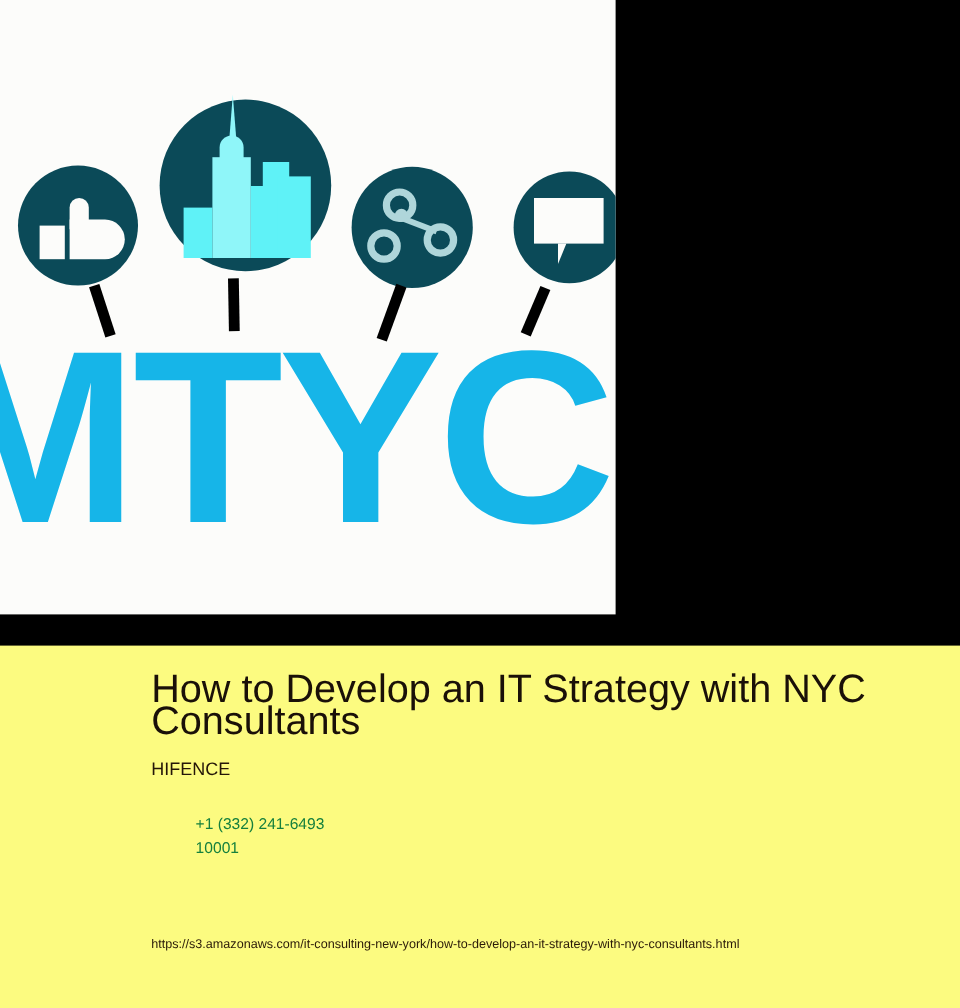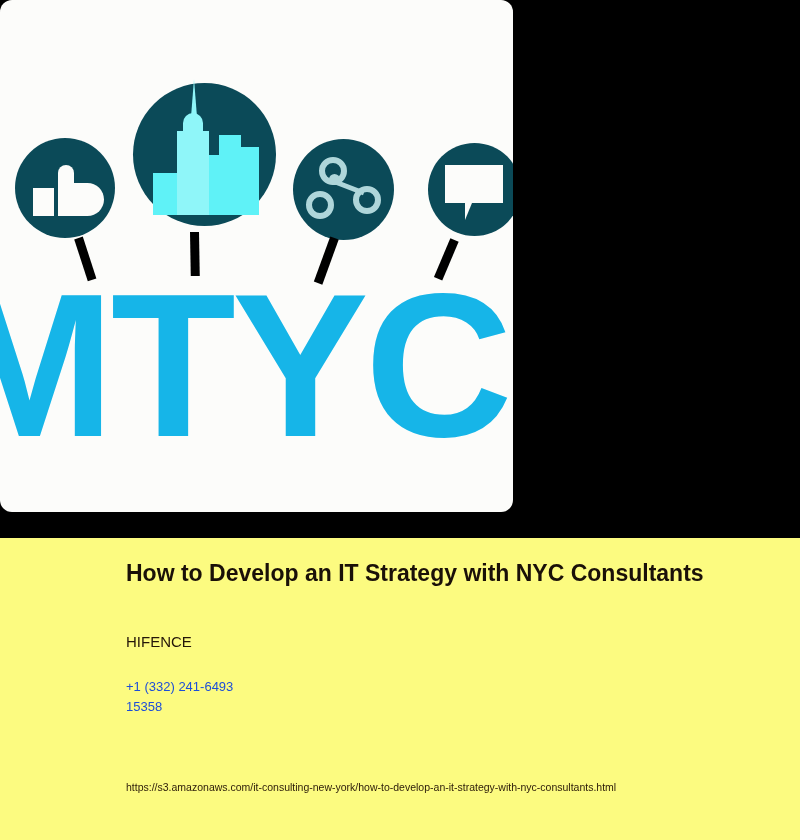--- a/index.html
+++ b/index.html
@@ -33,21 +33,20 @@
     overflow: hidden;
   }
   #hero-image {
     position: absolute;
     left: 0;
     top: 0;
     width: 513px;
     height: 512px;
     background: #FCFCFA;
     overflow: hidden;
-    border-radius: 12px;
   }
 
   
   .pin-circle {
     position: absolute;
     border-radius: 50%;
     background: #0B4A58;
   }
   #circle-thumb  { left: 15px;  top: 138px; width: 100px; height: 100px; }
   #circle-city   { left: 133px; top: 83px;  width: 143px; height: 143px; }
@@ -161,22 +160,22 @@
     height: 302px;
     background: #FCFB80;
   }
   #article-title {
     position: absolute;
     left: 126px;
     top: 22px;
     width: 610px;
     margin: 0;
     font-family: "Liberation Sans", sans-serif;
-    font-weight: 700;
-    font-size: 23px;
+    font-weight: 400;
+    font-size: 33px;
     line-height: 27px;
     color: #1A1008;
   }
   #brand-name {
     position: absolute;
     left: 126px;
     top: 93px;
     font-family: "Liberation Sans", sans-serif;
     font-weight: 400;
     font-size: 15px;
@@ -186,22 +185,23 @@
   #contact-block {
     position: absolute;
     left: 126px;
     top: 139px;
     width: 560px;
   }
   .contact-line {
     font-family: "Liberation Sans", sans-serif;
     font-size: 13px;
     line-height: 20px;
-    color: #1d4ed8;
+    color: #15803d;
     white-space: nowrap;
+    margin-left: 37px;
   }
   #source-url {
     position: absolute;
     left: 126px;
     top: 780px;
     font-family: "Liberation Sans", sans-serif;
     font-size: 10.5px;
     line-height: 14px;
     color: #2A1A08;
     white-space: nowrap;
@@ -253,19 +253,19 @@
     </div>
   </div>
 
   <div id="info-panel">
     <h1 id="article-title">How to Develop an IT Strategy with NYC Consultants</h1>
 
     <div id="brand-name">HIFENCE</div>
 
     <div id="contact-block">
       <div class="contact-line">+1 (332) 241-6493</div>
-      <div class="contact-line">15358</div>
+      <div class="contact-line">10001</div>
     </div>
   </div>
 
   <div id="source-url">https://s3.amazonaws.com/it-consulting-new-york/how-to-develop-an-it-strategy-with-nyc-consultants.html</div>
 
 </div>
 
 </body></html>

